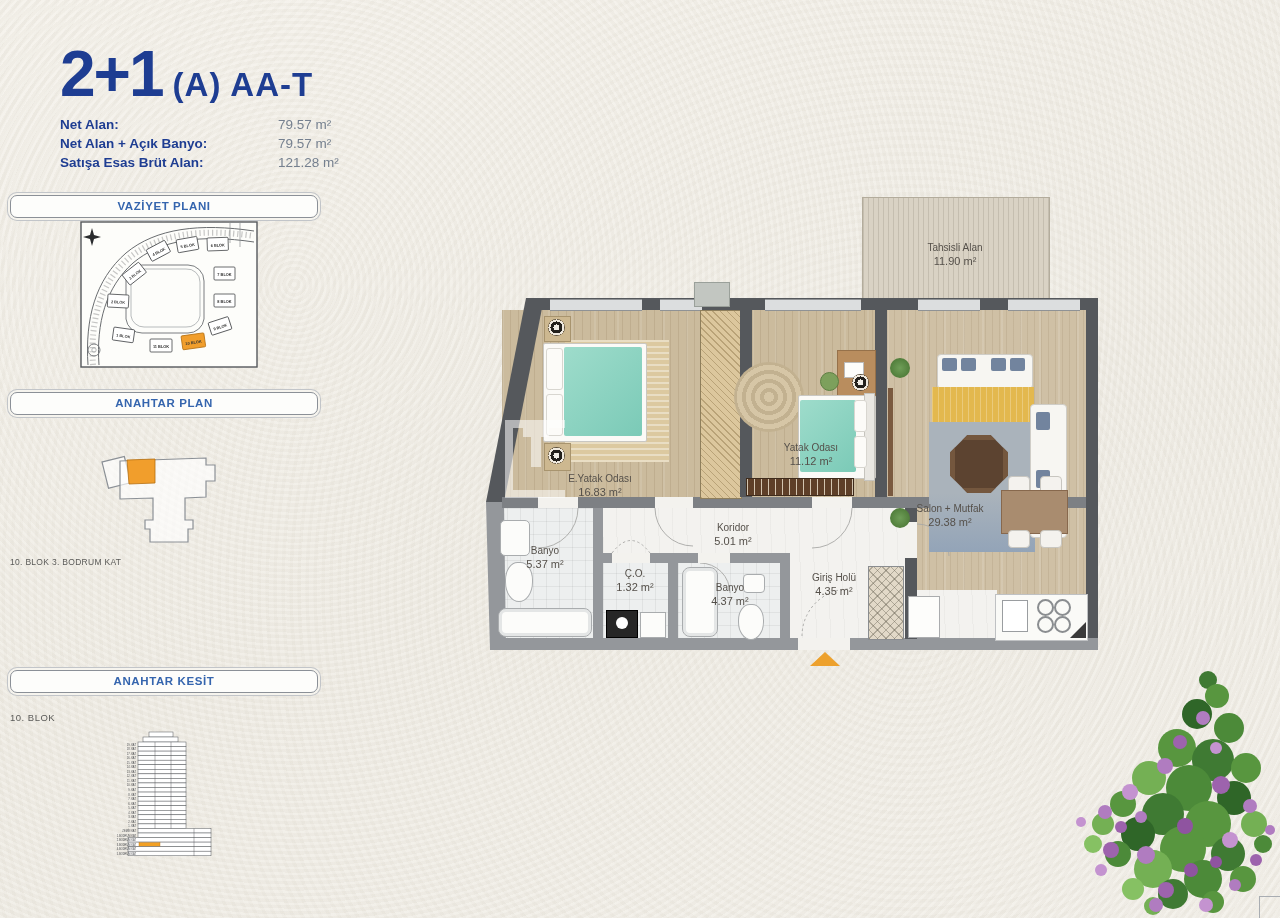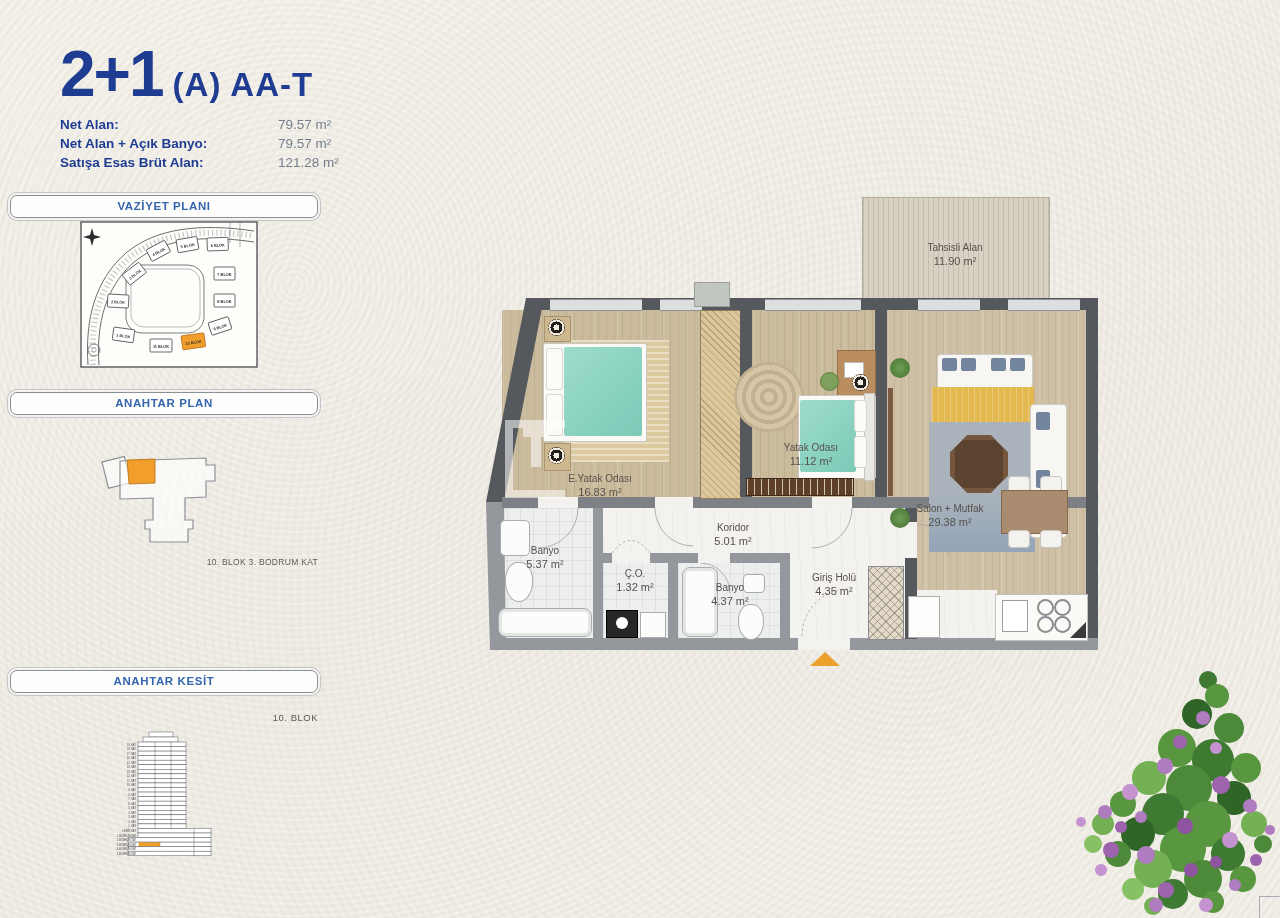--- a/index.html
+++ b/index.html
@@ -17,21 +17,21 @@
   .title-suf{font-size:33px;font-weight:800;color:#1e3d92;letter-spacing:1px;margin-left:10px;}
   .inforow{height:19px;font-size:13.5px;white-space:nowrap;}
   .inforow .lbl{font-weight:bold;color:#1e3d92;}
   .inforow .val{position:absolute;left:218px;color:#75808f;}
   .hdr{
     left:10px;width:306px;height:21px;line-height:21px;text-align:center;
     background:#fdfdfb;border:1px solid #8b9097;border-radius:7px;
     box-shadow:0 0 0 2px #f6f4ee, 0 0 0 3px #c2c5c9;
     font-size:11.5px;font-weight:bold;color:#3565ae;letter-spacing:.6px;
   }
-  .smallcap{left:10px;width:308px;text-align:right;color:#5a5a58;}
+  .smallcap{left:10px;width:308px;text-align:left;color:#5a5a58;}
   
   #plan{left:450px;top:190px;width:650px;height:492px;}
   .wall{position:absolute;background:#55585c;}
   .wall2{position:absolute;background:#94979b;}
   .gap{position:absolute;background:#f3f2ee;}
   .win{position:absolute;background:#dcdedf;border-top:1px solid #8f9295;border-bottom:1px solid #8f9295;}
   .wood{background:#cbbb9d;background-image:
       repeating-linear-gradient(90deg, rgba(110,85,50,.13) 0 1px, transparent 1px 8px),
       repeating-linear-gradient(90deg, rgba(255,255,255,.10) 0 2px, transparent 2px 23px);}
   .wood2{background:#cfc0a5;background-image:

